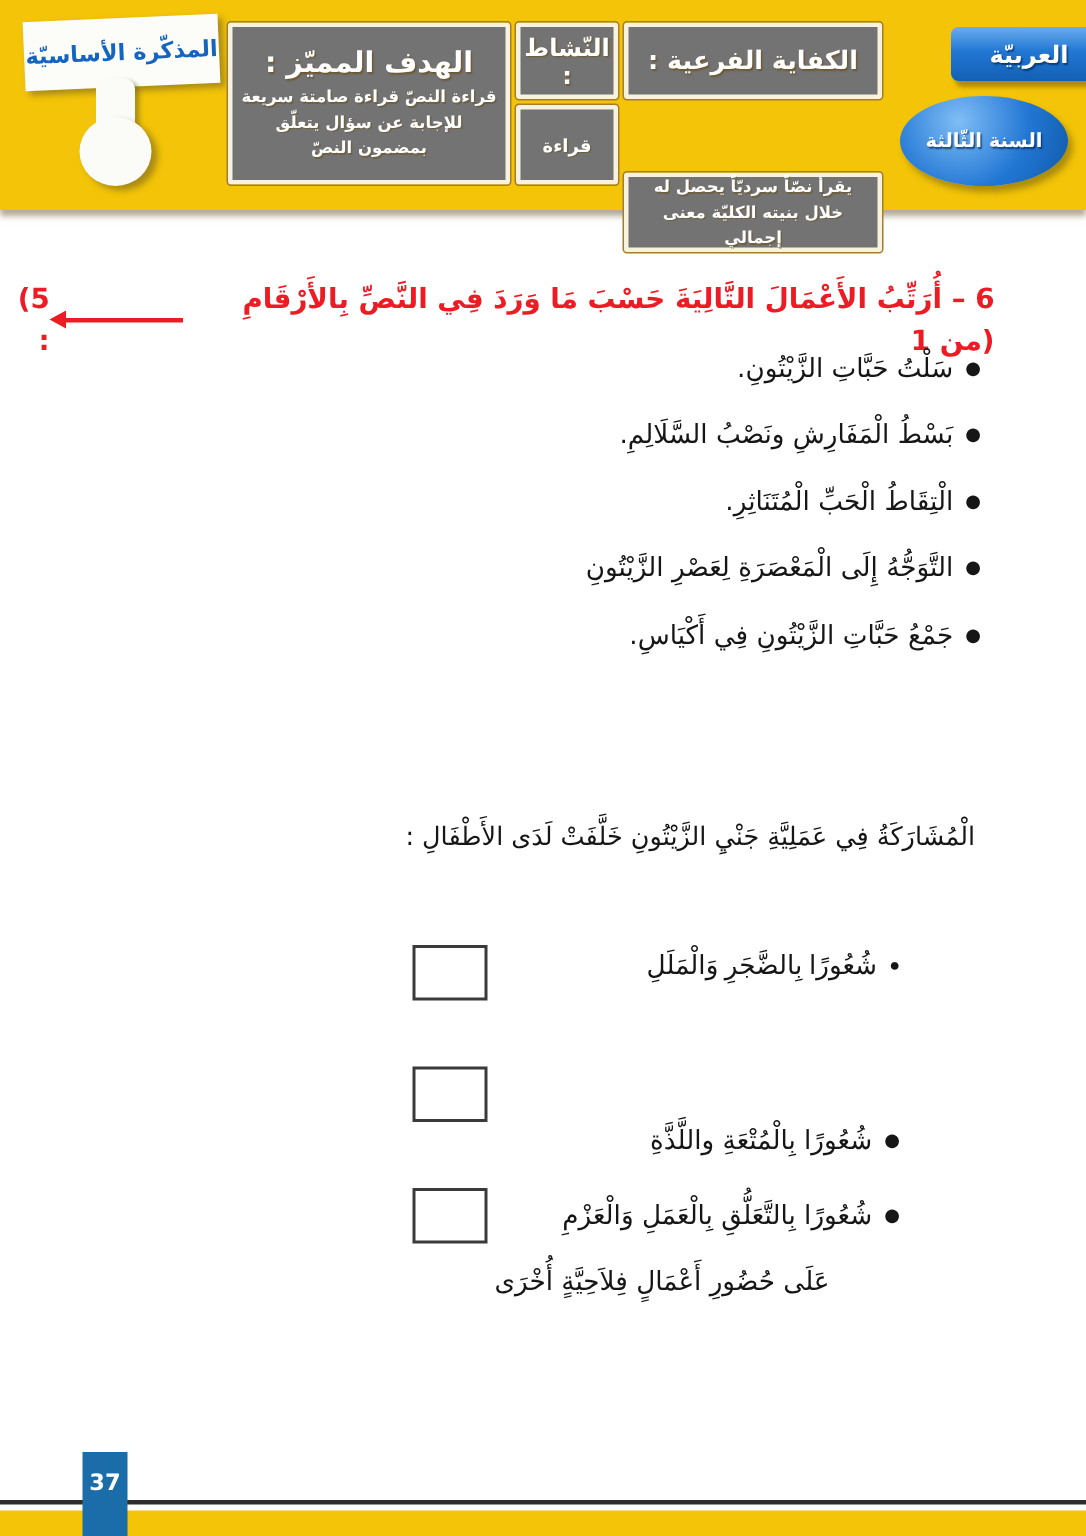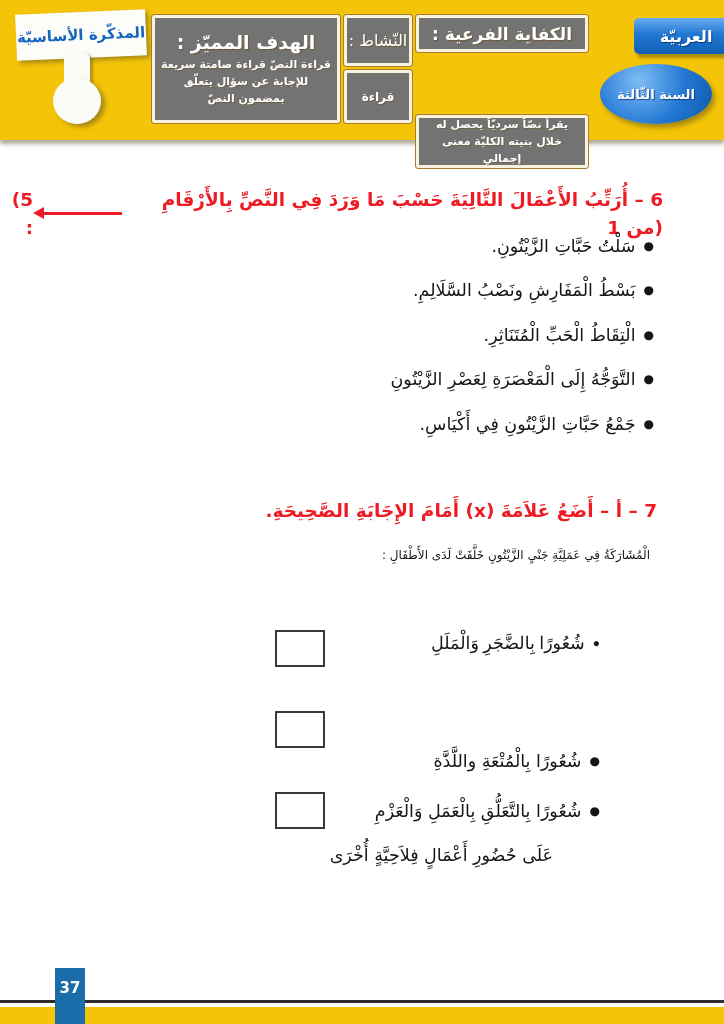--- a/index.html
+++ b/index.html
@@ -35,23 +35,23 @@
   }
   .panel {
     position:absolute; background:#737373;
     border:3px solid #f8f2df; outline:1px solid #a87c2c; border-radius:2px;
     color:#fff; text-align:center; direction:rtl;
     display:flex; flex-direction:column; align-items:center; justify-content:center;
   }
   .goal-box   { left:152px; top:15px; width:188px; height:108px; padding:2px 4px; }
   .goal-title { font-size:19px; font-weight:bold; text-shadow:1px 1px 1px rgba(105,70,0,.55); line-height:1.2; }
   .goal-body  { font-size:11px; font-weight:bold; line-height:1.55; text-shadow:1px 1px 0 rgba(105,70,0,.4); padding:2px 2px 0; }
-  .act-title  { left:344px; top:15px;  width:68px;  height:51px; font-size:16px; font-weight:normal; text-shadow:1px 1px 1px rgba(105,70,0,.55); }
+  .act-title  { left:344px; top:15px;  width:68px;  height:51px; font-size:16px; font-weight:bold; text-shadow:1px 1px 1px rgba(105,70,0,.55); }
   .act-value  { left:344px; top:70px;  width:68px;  height:53px; font-size:12px; font-weight:bold; text-shadow:1px 1px 0 rgba(105,70,0,.4); }
-  .comp-title { left:416px; top:15px;  width:172px; height:37px; font-size:17px; font-weight:bold; text-shadow:1px 1px 1px rgba(105,70,0,.55); }
+  .comp-title { left:416px; top:15px;  width:172px; height:51px; font-size:17px; font-weight:bold; text-shadow:1px 1px 1px rgba(105,70,0,.55); }
   .comp-body  { left:416px; top:70px;  width:172px; height:53px; font-size:11px; font-weight:bold; line-height:1.55; text-shadow:1px 1px 0 rgba(105,70,0,.4); padding:0 4px;margin-top:45px; }
   .subject-badge {
     position:absolute; left:602px; top:18px; width:104px; height:36px;
     border-radius:5px;
     background:linear-gradient(180deg,#69adee 0%,#2277d4 45%,#1160b4 100%);
     box-shadow:3px 4px 3px rgba(100,85,20,.5);
     display:flex; align-items:center; justify-content:center;
     color:#fff; font-weight:bold; font-size:16px; direction:rtl;
     text-shadow:1px 1px 1px rgba(0,40,90,.7);
     margin-left:32px;
@@ -88,21 +88,21 @@
   .q6-item { line-height:1.45; margin-bottom:19px; white-space:nowrap; }
   .bullet-dot { font-size:12px; vertical-align:2px; margin-left:8px; }
 
   
   .q7-prompt {
     position:absolute; top:497px; right:67px; direction:rtl;
     color:#ed1c24; font-weight:bold; font-size:18.5px; line-height:1.5; white-space:nowrap;
   }
   .q7-intro {
     position:absolute; top:546px; right:74px; direction:rtl;
-    color:#161616; font-size:12px; line-height:1.5; white-space:nowrap;
+    color:#161616; font-size:17px; line-height:1.5; white-space:nowrap;
   }
   .opt-text {
     position:absolute; right:124px; direction:rtl; text-align:right;
     color:#161616; font-size:17.5px; line-height:1.5; white-space:nowrap;
   }
   .opt-1 { top:630px;font-family:Liberation Serif, serif; }
   .opt-2 { top:712px;margin-top:36px; }
   .opt-3 { top:798px; }
   .opt-3-line2 { position:absolute; top:845px; right:171px; direction:rtl; color:#161616; font-size:17.5px; white-space:nowrap; }
   .checkbox {
@@ -169,21 +169,20 @@
   </div>
 
   <div class="q6-list">
     <div class="q6-item"><span class="bullet-dot">●</span><span>سَلْتُ حَبَّاتِ الزَّيْتُونِ.</span></div>
     <div class="q6-item"><span class="bullet-dot">●</span><span>بَسْطُ الْمَفَارِشِ ونَصْبُ السَّلَالِمِ.</span></div>
     <div class="q6-item"><span class="bullet-dot">●</span><span>الْتِقَاطُ الْحَبِّ الْمُتَنَاثِرِ.</span></div>
     <div class="q6-item"><span class="bullet-dot">●</span><span>التَّوَجُّهُ إِلَى الْمَعْصَرَةِ لِعَصْرِ الزَّيْتُونِ</span></div>
     <div class="q6-item"><span class="bullet-dot">●</span><span>جَمْعُ حَبَّاتِ الزَّيْتُونِ فِي أَكْيَاسِ.</span></div>
   </div>
 
-  <div class="q7-prompt">7 – أ – أَضَعُ عَلاَمَةَ (x) أَمَامَ الإِجَابَةِ الصَّحِيحَةِ.</div>
   <div class="q7-intro">الْمُشَارَكَةُ فِي عَمَلِيَّةِ جَنْيِ الزَّيْتُونِ خَلَّفَتْ لَدَى الأَطْفَالِ :</div>
 
   <div class="opt-text opt-1"><span class="bullet-dot">●</span><span>شُعُورًا بِالضَّجَرِ وَالْمَلَلِ</span></div>
   <div class="checkbox cb-1"></div>
 
   <div class="opt-text opt-2"><span class="bullet-dot">●</span><span>شُعُورًا بِالْمُتْعَةِ واللَّذَّةِ</span></div>
   <div class="checkbox cb-2"></div>
 
   <div class="opt-text opt-3"><span class="bullet-dot">●</span><span>شُعُورًا بِالتَّعَلُّقِ بِالْعَمَلِ وَالْعَزْمِ</span></div>
   <div class="opt-3-line2">عَلَى حُضُورِ أَعْمَالٍ فِلاَحِيَّةٍ أُخْرَى</div>

